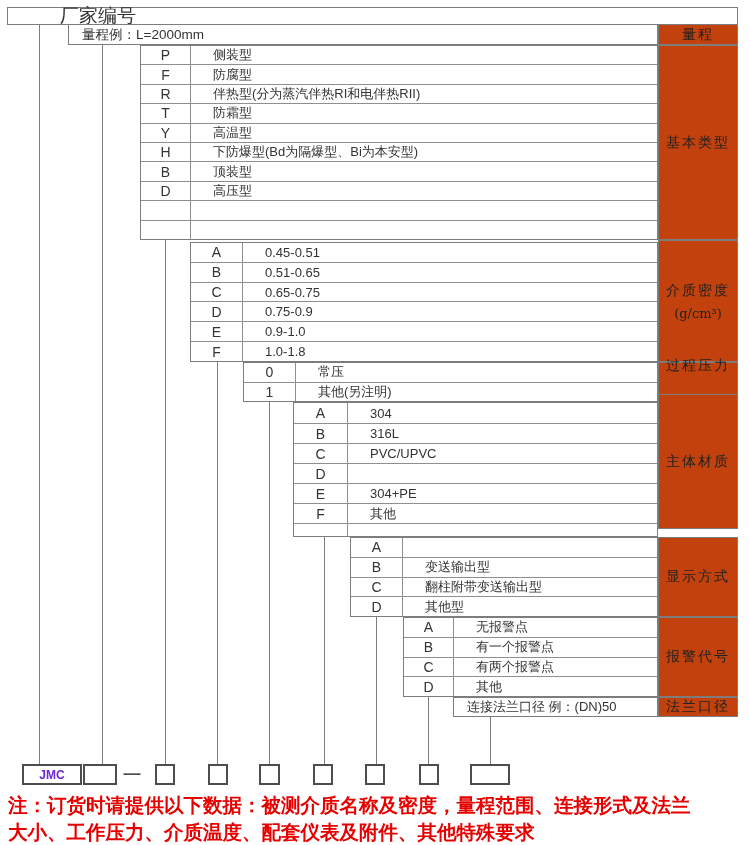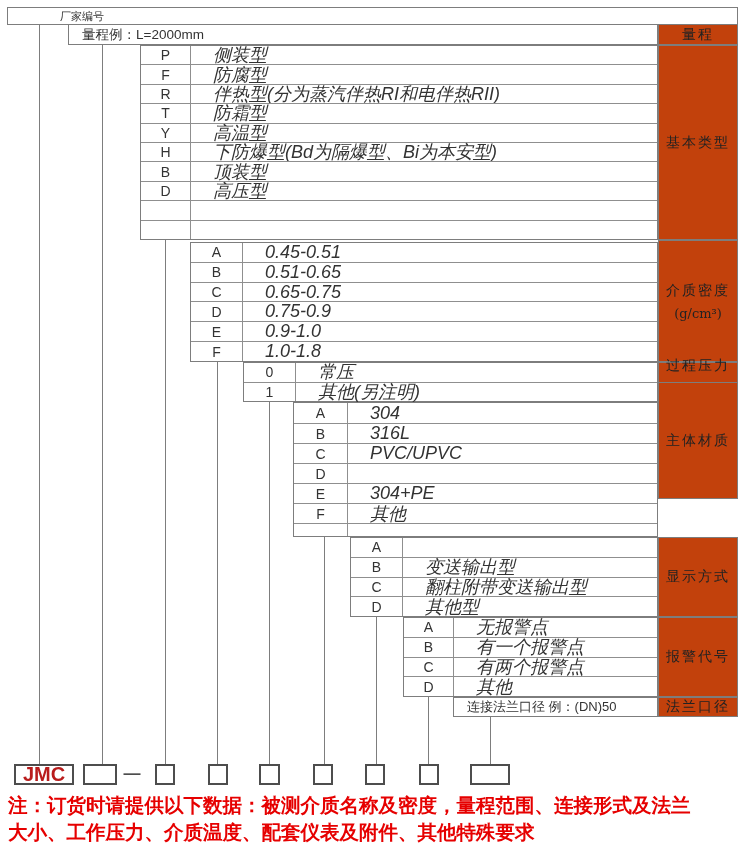--- a/index.html
+++ b/index.html
@@ -4,68 +4,68 @@
 <style>
   html,body{margin:0;padding:0;background:#fff;}
   .page{position:relative;width:750px;height:845px;background:#ffffff;overflow:hidden;
         font-family:"Liberation Sans","DejaVu Sans",sans-serif;color:#333;}
   .box{position:absolute;border:1px solid #7d7d7d;background:#fff;box-sizing:border-box;}
   .sec{display:flex;flex-direction:column;}
   .row{display:flex;flex:1;border-top:1px solid #8f8f8f;min-height:0;box-sizing:border-box;}
   .row:first-child{border-top:none;}
   .code{width:50px;flex:none;border-right:1px solid #8f8f8f;display:flex;align-items:center;
         justify-content:center;font-size:14px;box-sizing:border-box;}
-  .desc{flex:1;display:flex;align-items:center;padding-left:22px;font-size:18px;white-space:nowrap;font-style:italic;}
+  .desc{flex:1;display:flex;align-items:center;padding-left:22px;font-size:13px;white-space:nowrap;}
   .side{position:absolute;left:658px;width:80px;border:1px solid #7d7d7d;box-sizing:border-box;
         display:flex;flex-direction:column;align-items:center;justify-content:center;
         font-family:"DejaVu Serif","Liberation Serif",serif;font-size:14px;color:#222;background:#c2410c;}
   .side .cjk{letter-spacing:2px;}
   .side .unit{font-size:13px;margin-top:6px;}
   .vline{position:absolute;width:1px;background:#7d7d7d;}
 
   #sec-top{left:7px;top:7px;width:731px;height:18px;display:flex;align-items:center;
-           padding-left:52px;font-size:11px;}
+           padding-left:52px;font-size:19px;}
   #sec-range{left:68px;top:24px;width:590px;height:21px;display:flex;align-items:center;
              padding-left:13px;font-size:13.5px;}
   #side-range{top:24px;height:21px;}
   #sec-basic{left:140px;top:45px;width:518px;height:195px;}
   #side-basic{top:45px;height:195px;}
   #sec-density{left:190px;top:242px;width:468px;height:120px;}
   #sec-density .code{width:52px;}
   #side-density{top:240px;height:122px;}
   #sec-pressure{left:243px;top:362px;width:415px;height:40px;}
   #sec-pressure .code{width:52px;}
   #side-pressure{top:362px;height:40px;gap:12px;}
   #sec-material{left:293px;top:402px;width:365px;height:135px;}
   #sec-material .code{width:54px;}
   #sec-material .row{flex:none;height:20px;}
   #sec-material .row.empty{flex:1;height:auto;}
-  #side-material{top:382px;height:117px;}
+  #side-material{top:394px;height:135px;}
   #sec-display{left:350px;top:537px;width:308px;height:80px;}
   #sec-display .code{width:52px;}
   #side-display{top:537px;height:80px;}
   #sec-alarm{left:403px;top:617px;width:255px;height:80px;}
   #side-alarm{top:617px;height:80px;}
   #sec-flange{left:453px;top:697px;width:205px;height:20px;display:flex;align-items:center;
               padding-left:13px;font-size:13px;text-align:right;}
   #side-flange{top:697px;height:20px;}
 
   .v1{left:39px;top:24px;height:740px;}
   .v2{left:102px;top:45px;height:719px;}
   .v3{left:165px;top:240px;height:524px;}
   .v4{left:217px;top:362px;height:402px;}
   .v5{left:269px;top:402px;height:362px;}
   .v6{left:324px;top:537px;height:227px;}
   .v7{left:376px;top:617px;height:147px;}
   .v8{left:428px;top:697px;height:67px;}
   .v9{left:490px;top:717px;height:47px;}
 
   .bbox{position:absolute;top:764px;height:21px;border:2px solid #4d4d4d;box-sizing:border-box;background:#fff;}
-  #bb-model{left:14px;width:60px;display:flex;align-items:center;justify-content:center;
-            font-weight:bold;font-size:20px;color:#b91c1c;}
+  #bb-model{left:22px;width:60px;display:flex;align-items:center;justify-content:center;
+            font-weight:bold;font-size:12px;color:#6d28d9;}
   #bb-1{left:83px;width:34px;}
   #bb-2{left:155px;width:20px;}
   #bb-3{left:208px;width:20px;}
   #bb-4{left:259px;width:21px;}
   #bb-5{left:313px;width:20px;}
   #bb-6{left:365px;width:20px;}
   #bb-7{left:419px;width:20px;}
   #bb-8{left:470px;width:40px;}
   #bb-dash{position:absolute;left:121px;top:763px;width:22px;height:21px;display:flex;
            align-items:center;justify-content:center;font-size:17px;font-weight:bold;color:#4d4d4d;}

